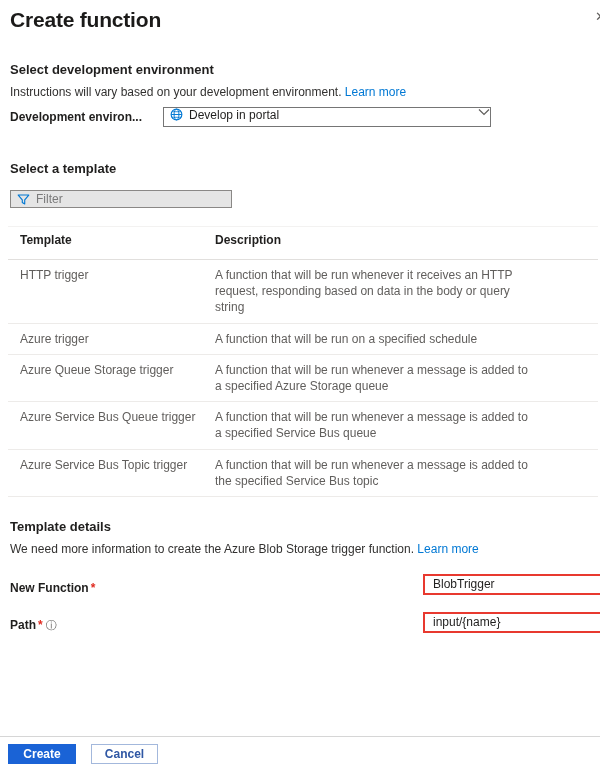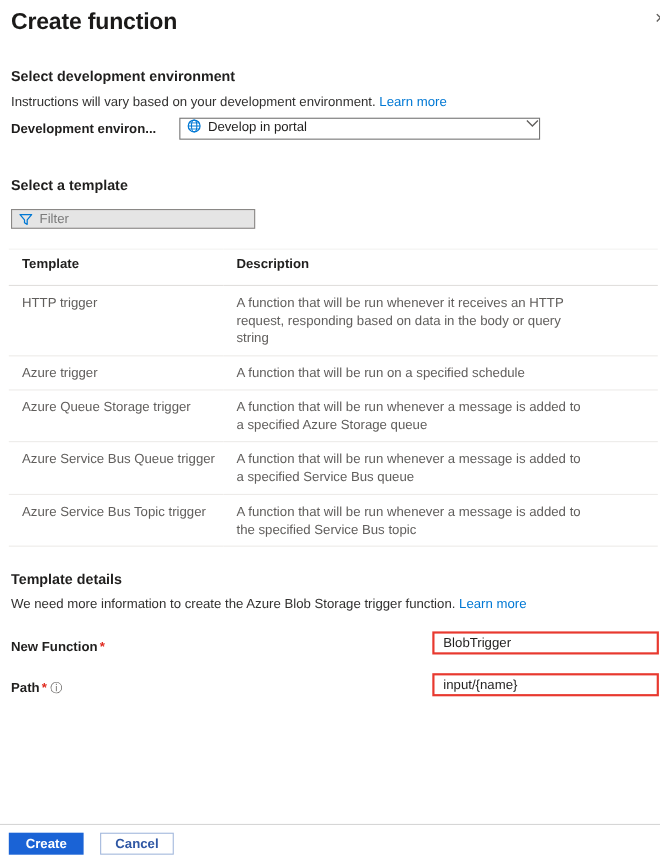--- a/index.html
+++ b/index.html
@@ -66,28 +66,28 @@
   .red-box {
     display: inline-block; border: 2px solid #e8392f; padding: 3px 10px 4px 10px;
     margin: -4px 0 -4px -12px; padding-left: 12px;
   }
   .red-dot { position: absolute; width: 4px; height: 5px; background: #e8392f; top: -5px; left: 143px; }
   td.tpl-name-cell { position: relative; }
 
   .sec-details { margin-top: 22px; }
   .details-fields { margin-top: 18px; padding-right: 1px; }
   .detail-row { display: flex; align-items: flex-end; justify-content: space-between; margin-bottom: 17px; }
-  .ctrl { width: 206px; flex: none; text-decoration: underline; }
+  .ctrl { width: 176px; flex: none; text-decoration: underline; }
   input.text-input {
     width: 206px; height: 21px; border: 2px solid #e8392f; font-family: "Liberation Sans", sans-serif;
     font-size: 12px; color: #201f1e; padding: 0 8px; outline: none;
   }
 
   .footer {
-    position: absolute; left: 0; bottom: 0; width: 100%; height: 34px;
+    position: absolute; left: 0; bottom: 13px; width: 100%; height: 34px;
     border-top: 1px solid #d6d6d6; background: #fff;
     display: flex; align-items: center; padding-left: 8px; gap: 15px;
   }
   .btn-primary {
     width: 68px; height: 20px; background: #1a63d6; color: #fff; border: none;
     font-family: "Liberation Sans", sans-serif; font-size: 12px; font-weight: 700; cursor: pointer;
   }
   .btn-secondary {
     width: 67px; height: 20px; background: #fff; color: #2f57a4; border: 1px solid #a3b8dc;
     font-family: "Liberation Sans", sans-serif; font-size: 12px; font-weight: 700; cursor: pointer;

